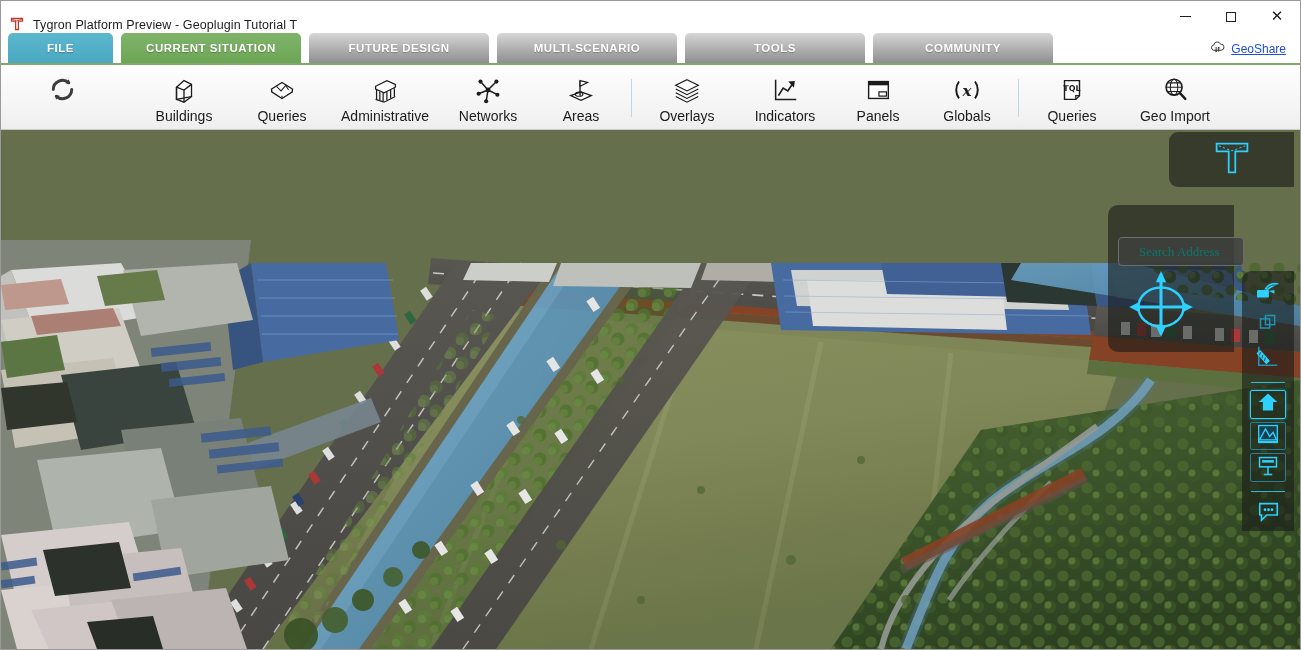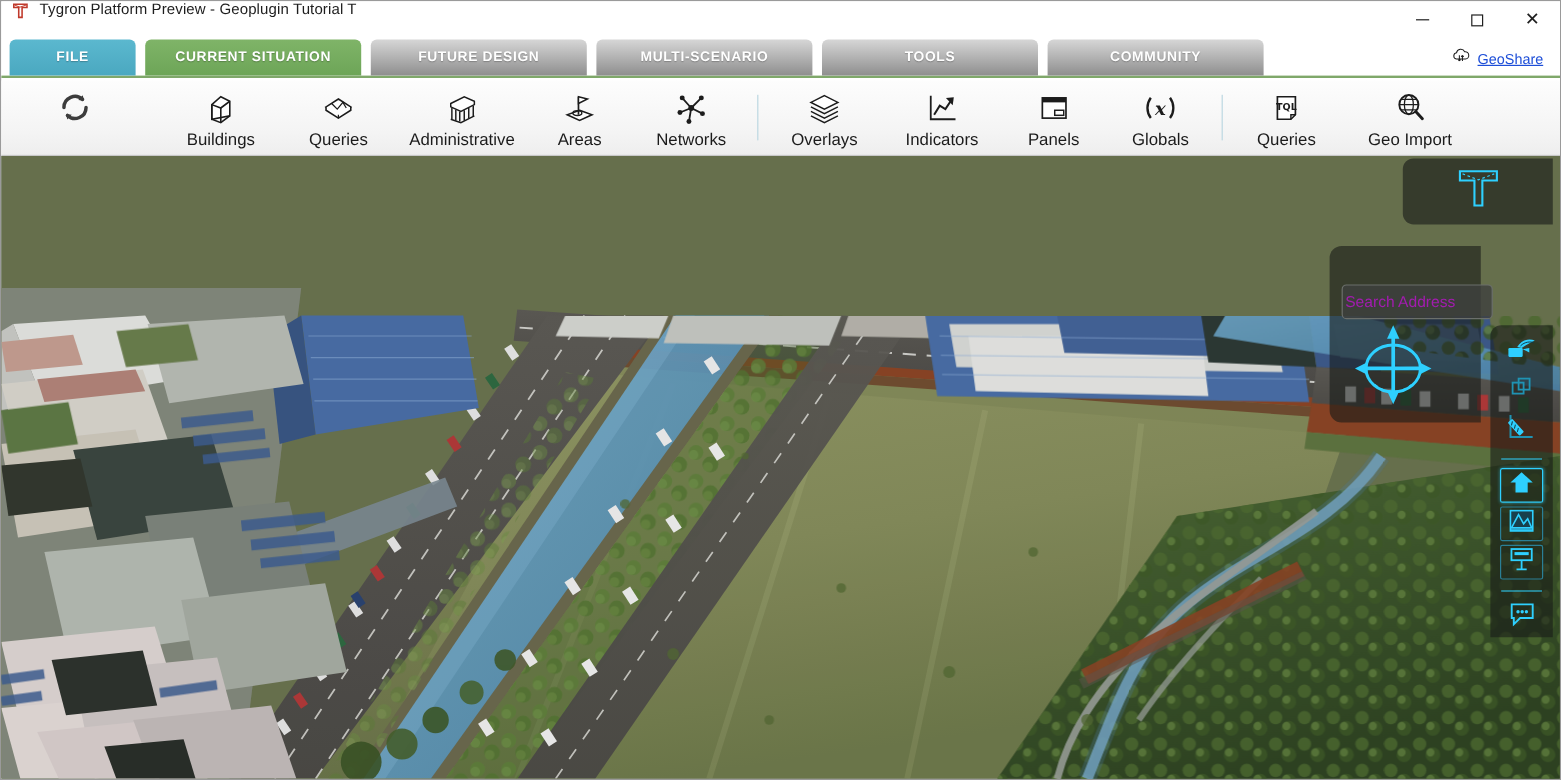--- a/index.html
+++ b/index.html
@@ -9,21 +9,21 @@
     background: #ffffff;
   }
   #app {
     position: relative; width: 1301px; height: 650px;
     border: 1px solid #9a9a9a; background: #fff; overflow: hidden;
   }
 
   
   .titlebar {
     position: absolute; left: 0; top: 0; width: 1299px; height: 31px;
-    background: #ffffff; display: flex; align-items: flex-start;
+    background: #ffffff; display: flex; align-items: flex-end;
   }
   .app-icon { width: 16px; height: 16px; margin-left: 8px; margin-right: 8px; flex: 0 0 auto; }
   .title-text {
     font-size: 12.5px; color: #1d1d1d; letter-spacing: .1px; white-space: nowrap;
   }
   .win-controls { margin-left: auto; display: flex; height: 31px; }
   .win-btn {
     width: 46px; height: 31px; display: flex; align-items: center; justify-content: center;
     color: #202020; cursor: default;
   }
@@ -83,22 +83,22 @@
     background: rgba(24,26,24,.62); border-radius: 9px 0 0 9px;
     display: flex; align-items: center; justify-content: center;
   }
   .hud-nav-panel {
     position: absolute; right: 66px; top: 204px; width: 126px; height: 147px;
     background: rgba(24,26,24,.60); border-radius: 10px 0 0 10px;
   }
   .hud-search {
     position: absolute; left: 10px; top: 32px; width: 126px; height: 29px;
     background: rgba(62,64,62,.80); border: 1px solid #6b6f6b; border-radius: 4px;
-    display: flex; align-items: center; padding-left: 2px;
-    font-size: 13px; color: #a21caf; cursor: text;
+    display: flex; align-items: center; padding-left: 20px;
+    font-size: 13px; color: #0f766e; cursor: text; font-family: Liberation Serif, serif;
   }
   .hud-compass {
     position: absolute; left: 14px; top: 63px; width: 78px; height: 78px;
     display: flex; align-items: center; justify-content: center;
   }
   .hud-rail {
     position: absolute; right: 6px; top: 270px; width: 52px; height: 260px;
     background: rgba(24,26,24,.60); border-radius: 9px 0 0 0;
     display: flex; flex-direction: column; align-items: center; padding-top: 8px;
   }
@@ -212,45 +212,45 @@
         <svg viewBox="0 0 32 32" width="30" height="30">
           <path d="M6 12 L18 6 L27 10 L27 13 L15 19 L6 15 Z" fill="#fff" stroke="#1c1c1c" stroke-width="1.3"></path>
           <path d="M7 16 L7 26 M10.5 17.5 L10.5 27 M14 19 L14 28" stroke="#1c1c1c" stroke-width="1.3" fill="none"></path>
           <path d="M18 18 L18 27 M22 16 L22 25 M26 14 L26 23" stroke="#1c1c1c" stroke-width="1.3" fill="none"></path>
           <path d="M6 26 L15 29 L27 23" fill="none" stroke="#1c1c1c" stroke-width="1.3"></path>
         </svg>
       </span>
       <span class="rb-label">Administrative</span>
     </div>
 
-    <div class="rb-item" style="margin-left:12px;width:76px;">
-      <span class="rb-icon">
-        <svg viewBox="0 0 32 32" width="30" height="30">
-          <path d="M16 18 L27 22 L16 27 L5 22 Z" fill="#fff" stroke="#1c1c1c" stroke-width="1.4"></path>
-          <path d="M15 22 L15 6" stroke="#1c1c1c" stroke-width="1.5" fill="none"></path>
-          <path d="M15 6 L23 8 L15 12 Z" fill="#fff" stroke="#1c1c1c" stroke-width="1.3"></path>
-          <ellipse cx="14" cy="20.5" rx="4" ry="2.2" fill="none" stroke="#1c1c1c" stroke-width="1.2"></ellipse>
-        </svg>
-      </span>
-      <span class="rb-label">Areas</span>
-    </div>
-
     <div class="rb-item" style="margin-left:12px;width:86px;">
       <span class="rb-icon">
         <svg viewBox="0 0 32 32" width="30" height="30">
           <path d="M16 16 L8 7 M16 16 L25 7 M16 16 L6 20 M16 16 L26 21 M16 16 L14 28" stroke="#1c1c1c" stroke-width="1.6" fill="none"></path>
           <circle cx="8" cy="7" r="2.2" fill="#1c1c1c"></circle>
           <circle cx="25" cy="7" r="2.2" fill="#1c1c1c"></circle>
           <circle cx="6" cy="20" r="2.2" fill="#1c1c1c"></circle>
           <circle cx="26" cy="21" r="2.2" fill="#1c1c1c"></circle>
           <circle cx="14" cy="28" r="2.2" fill="#1c1c1c"></circle>
           <circle cx="16" cy="16" r="2.6" fill="#1c1c1c"></circle>
         </svg>
       </span>
       <span class="rb-label">Networks</span>
+    </div>
+
+    <div class="rb-item" style="margin-left:12px;width:76px;">
+      <span class="rb-icon">
+        <svg viewBox="0 0 32 32" width="30" height="30">
+          <path d="M16 18 L27 22 L16 27 L5 22 Z" fill="#fff" stroke="#1c1c1c" stroke-width="1.4"></path>
+          <path d="M15 22 L15 6" stroke="#1c1c1c" stroke-width="1.5" fill="none"></path>
+          <path d="M15 6 L23 8 L15 12 Z" fill="#fff" stroke="#1c1c1c" stroke-width="1.3"></path>
+          <ellipse cx="14" cy="20.5" rx="4" ry="2.2" fill="none" stroke="#1c1c1c" stroke-width="1.2"></ellipse>
+        </svg>
+      </span>
+      <span class="rb-label">Areas</span>
     </div>
 
     <div class="rb-sep"></div>
 
     <div class="rb-item" style="width:86px;">
       <span class="rb-icon">
         <svg viewBox="0 0 32 32" width="30" height="30">
           <path d="M16 5 L28 11 L16 17 L4 11 Z" fill="#fff" stroke="#1c1c1c" stroke-width="1.3"></path>
           <path d="M4 15 L16 21 L28 15" fill="none" stroke="#1c1c1c" stroke-width="1.3"></path>
           <path d="M4 19 L16 25 L28 19" fill="none" stroke="#1c1c1c" stroke-width="1.3"></path>

